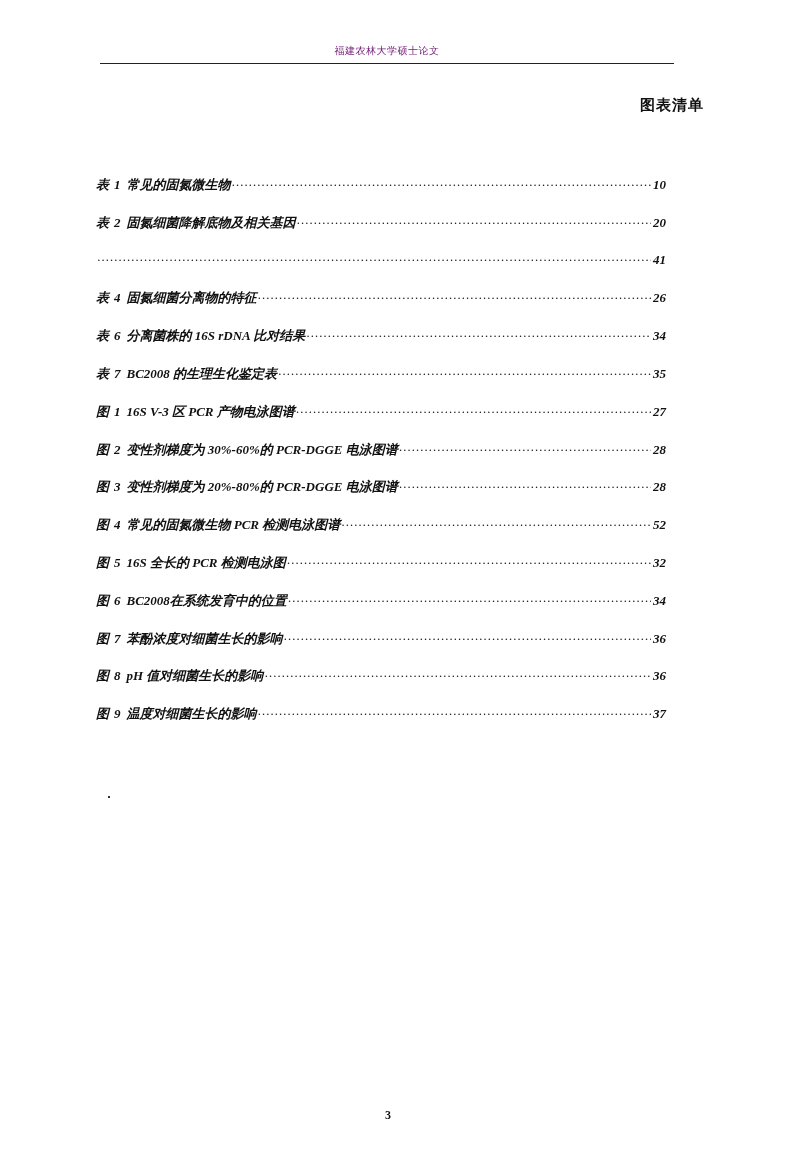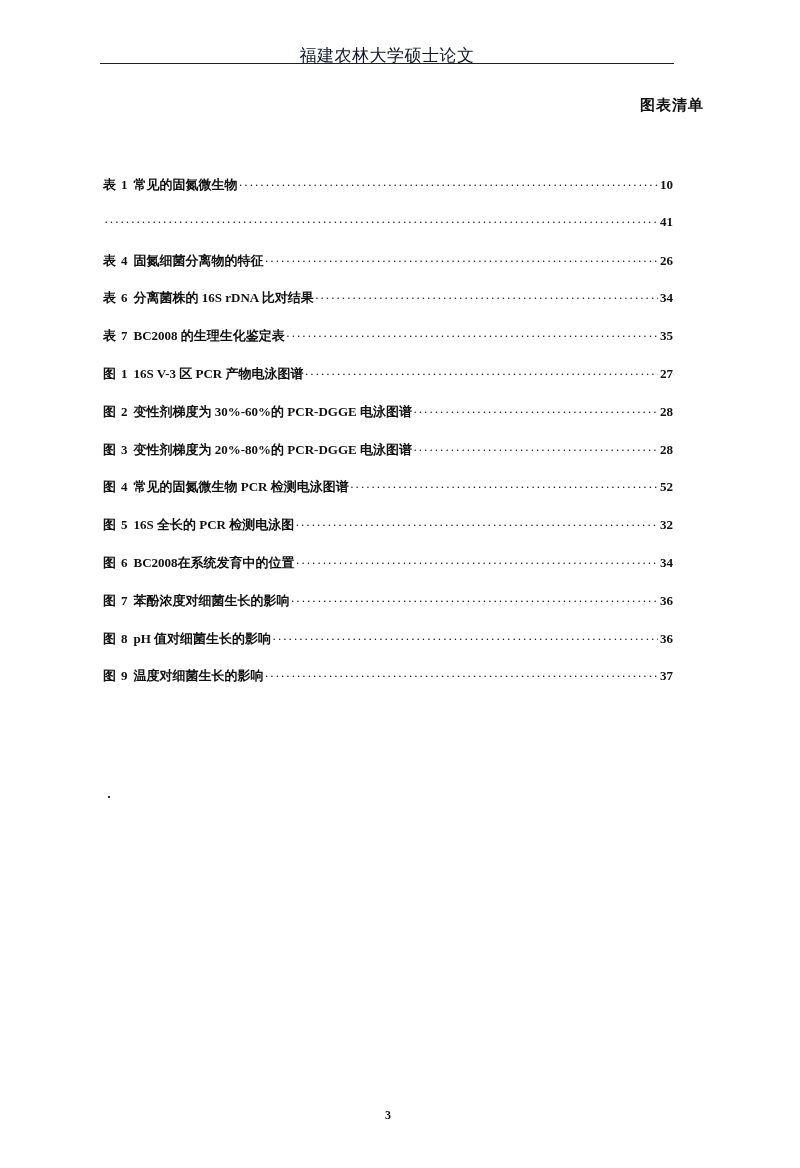--- a/index.html
+++ b/index.html
@@ -14,23 +14,23 @@
       overflow: hidden;
       font-family: "Liberation Serif", "DejaVu Serif", serif;
       color: #111111;
     }
     .running-header {
       position: absolute;
       left: 100px;
       top: 44px;
       width: 574px;
       text-align: center;
-      font-size: 17px;
+      font-size: 10px;
       letter-spacing: 0.5px;
-      color: #0f172a;
+      color: #701a75;
     }
     .header-rule {
       position: absolute;
       left: 100px;
       top: 63px;
       width: 574px;
       height: 0;
       border-top: 1.5px solid #222;
     }
     .page-title {
@@ -38,26 +38,27 @@
       left: 100px;
       top: 96px;
       width: 604px;
       text-align: right;
       font-size: 15px;
       font-weight: bold;
       letter-spacing: 1px;
     }
     .toc {
       position: absolute;
-      left: 103px;
+      left: 96px;
       top: 176px;
       width: 570px;
       margin: 0;
       padding: 0;
       list-style: none;
+      font-style: italic;
     }
     .toc-row {
       display: flex;
       align-items: baseline;
       height: 37.8px;
       font-size: 13px;
       font-weight: bold;
       white-space: nowrap;
     }
     .toc-label {
@@ -110,20 +111,25 @@
 <div class="running-header">福建农林大学硕士论文</div>
 <div class="header-rule"></div>
 
 <div class="page-title">图表清单</div>
 
 <ul class="toc">
   <li class="toc-row">
     <span class="toc-label"><span class="toc-prefix">表</span><span class="toc-num">1</span><span>常见的固氮微生物</span></span>
     <span class="toc-leader"></span>
     <span class="toc-page">10</span>
+  </li>
+  <li class="toc-row">
+    <span class="toc-label"><span class="toc-prefix">表</span><span class="toc-num">2</span><span>固氮细菌降解底物及相关基因</span></span>
+    <span class="toc-leader"></span>
+    <span class="toc-page">20</span>
   </li>
   <li class="toc-row">
     <span class="toc-leader"></span>
     <span class="toc-page">41</span>
   </li>
   <li class="toc-row">
     <span class="toc-label"><span class="toc-prefix">表</span><span class="toc-num">4</span><span>固氮细菌分离物的特征</span></span>
     <span class="toc-leader"></span>
     <span class="toc-page">26</span>
   </li>

